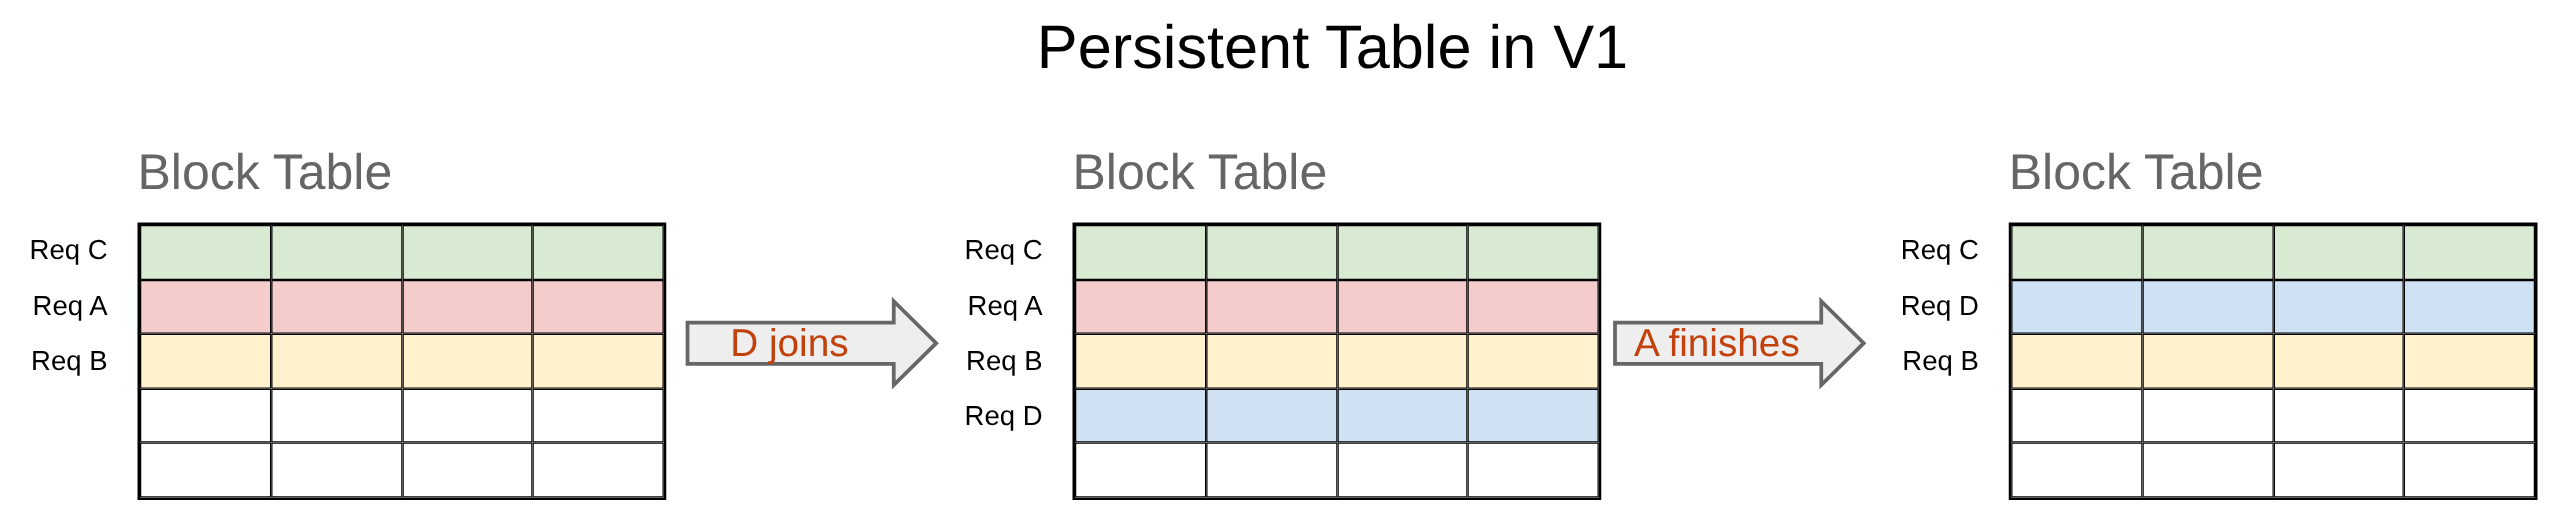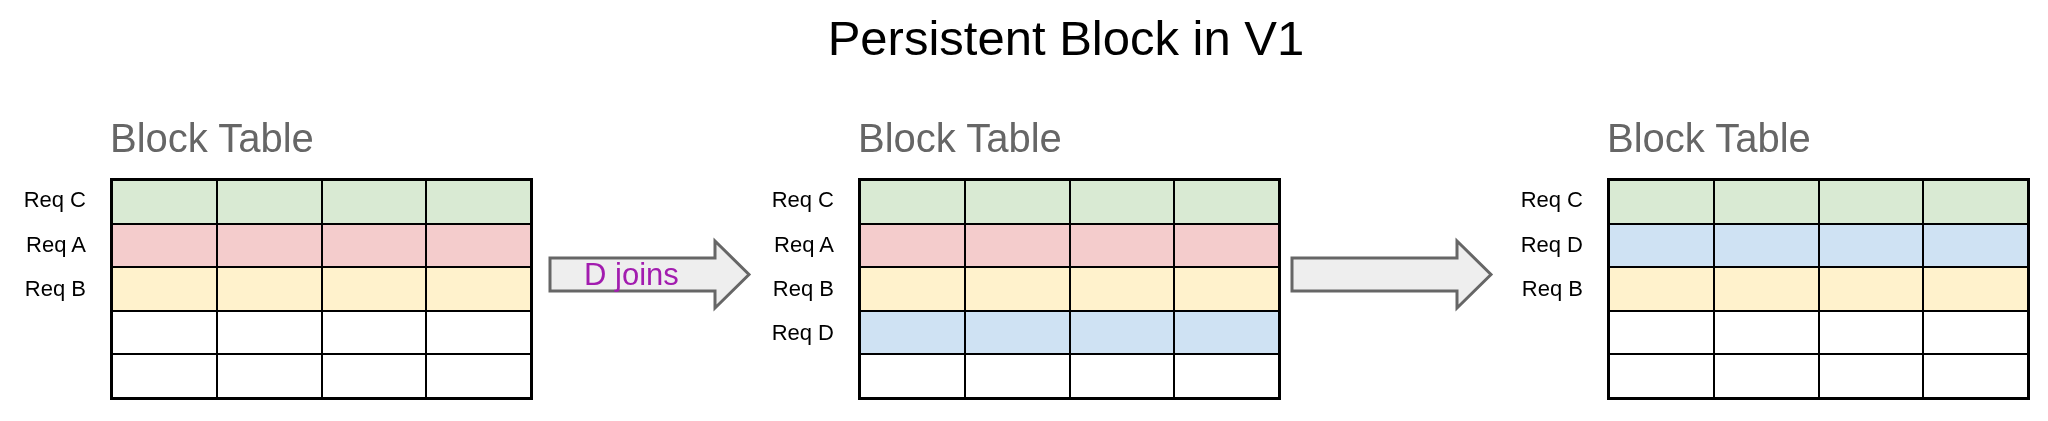--- a/index.html
+++ b/index.html
@@ -53,28 +53,28 @@
   .trow{flex:1;display:flex;}
   .cell{flex:1;border:1px solid #000;}
 
   .arrow{position:absolute;top:237px;width:205px;height:75px;}
   .arrow-1{left:548px;}
   .arrow-2{left:1290px;}
   .arrow svg{position:absolute;left:0;top:0;width:100%;height:100%;display:block;}
   .arrow-label{
     position:absolute;left:0;top:19px;height:37px;width:167px;
     display:flex;align-items:center;justify-content:center;
-    font-size:31px;color:#a21caf;
+    font-size:31px;color:#c2410c;
     white-space:nowrap;
   }
 </style>
 </head>
 <body>
 
-<div class="main-title" style="color: rgb(0, 0, 0);">Persistent Block in V1</div>
+<div class="main-title" style="color: rgb(0, 0, 0);">Persistent Table in V1</div>
 
 <div class="panel panel-1">
   <div class="panel-title" style="color: rgb(102, 102, 102);">Block Table</div>
   <div class="labels">
       <div class="rlabel">Req C</div>
       <div class="rlabel">Req A</div>
       <div class="rlabel">Req B</div>
       <div class="rlabel"></div>
       <div class="rlabel"></div>
     </div>
@@ -159,20 +159,21 @@
         <div class="cell" style="background: rgb(255, 255, 255); border-color: rgb(0, 0, 0);"></div>
         <div class="cell" style="background: rgb(255, 255, 255); border-color: rgb(0, 0, 0);"></div>
       </div>
     </div>
 </div>
 
 <div class="arrow arrow-2">
   <svg viewBox="0 0 205 75" preserveAspectRatio="none">
     <polygon points="2,21 167,21 167,4 201,37.5 167,71 167,54 2,54" fill="#eeeeee" stroke="#666666" stroke-width="3"></polygon>
   </svg>
+  <div class="arrow-label">A finishes</div>
 </div>
 
 <div class="panel panel-3">
   <div class="panel-title" style="color: rgb(102, 102, 102);">Block Table</div>
   <div class="labels">
       <div class="rlabel">Req C</div>
       <div class="rlabel bold">Req D</div>
       <div class="rlabel">Req B</div>
       <div class="rlabel"></div>
       <div class="rlabel"></div>

